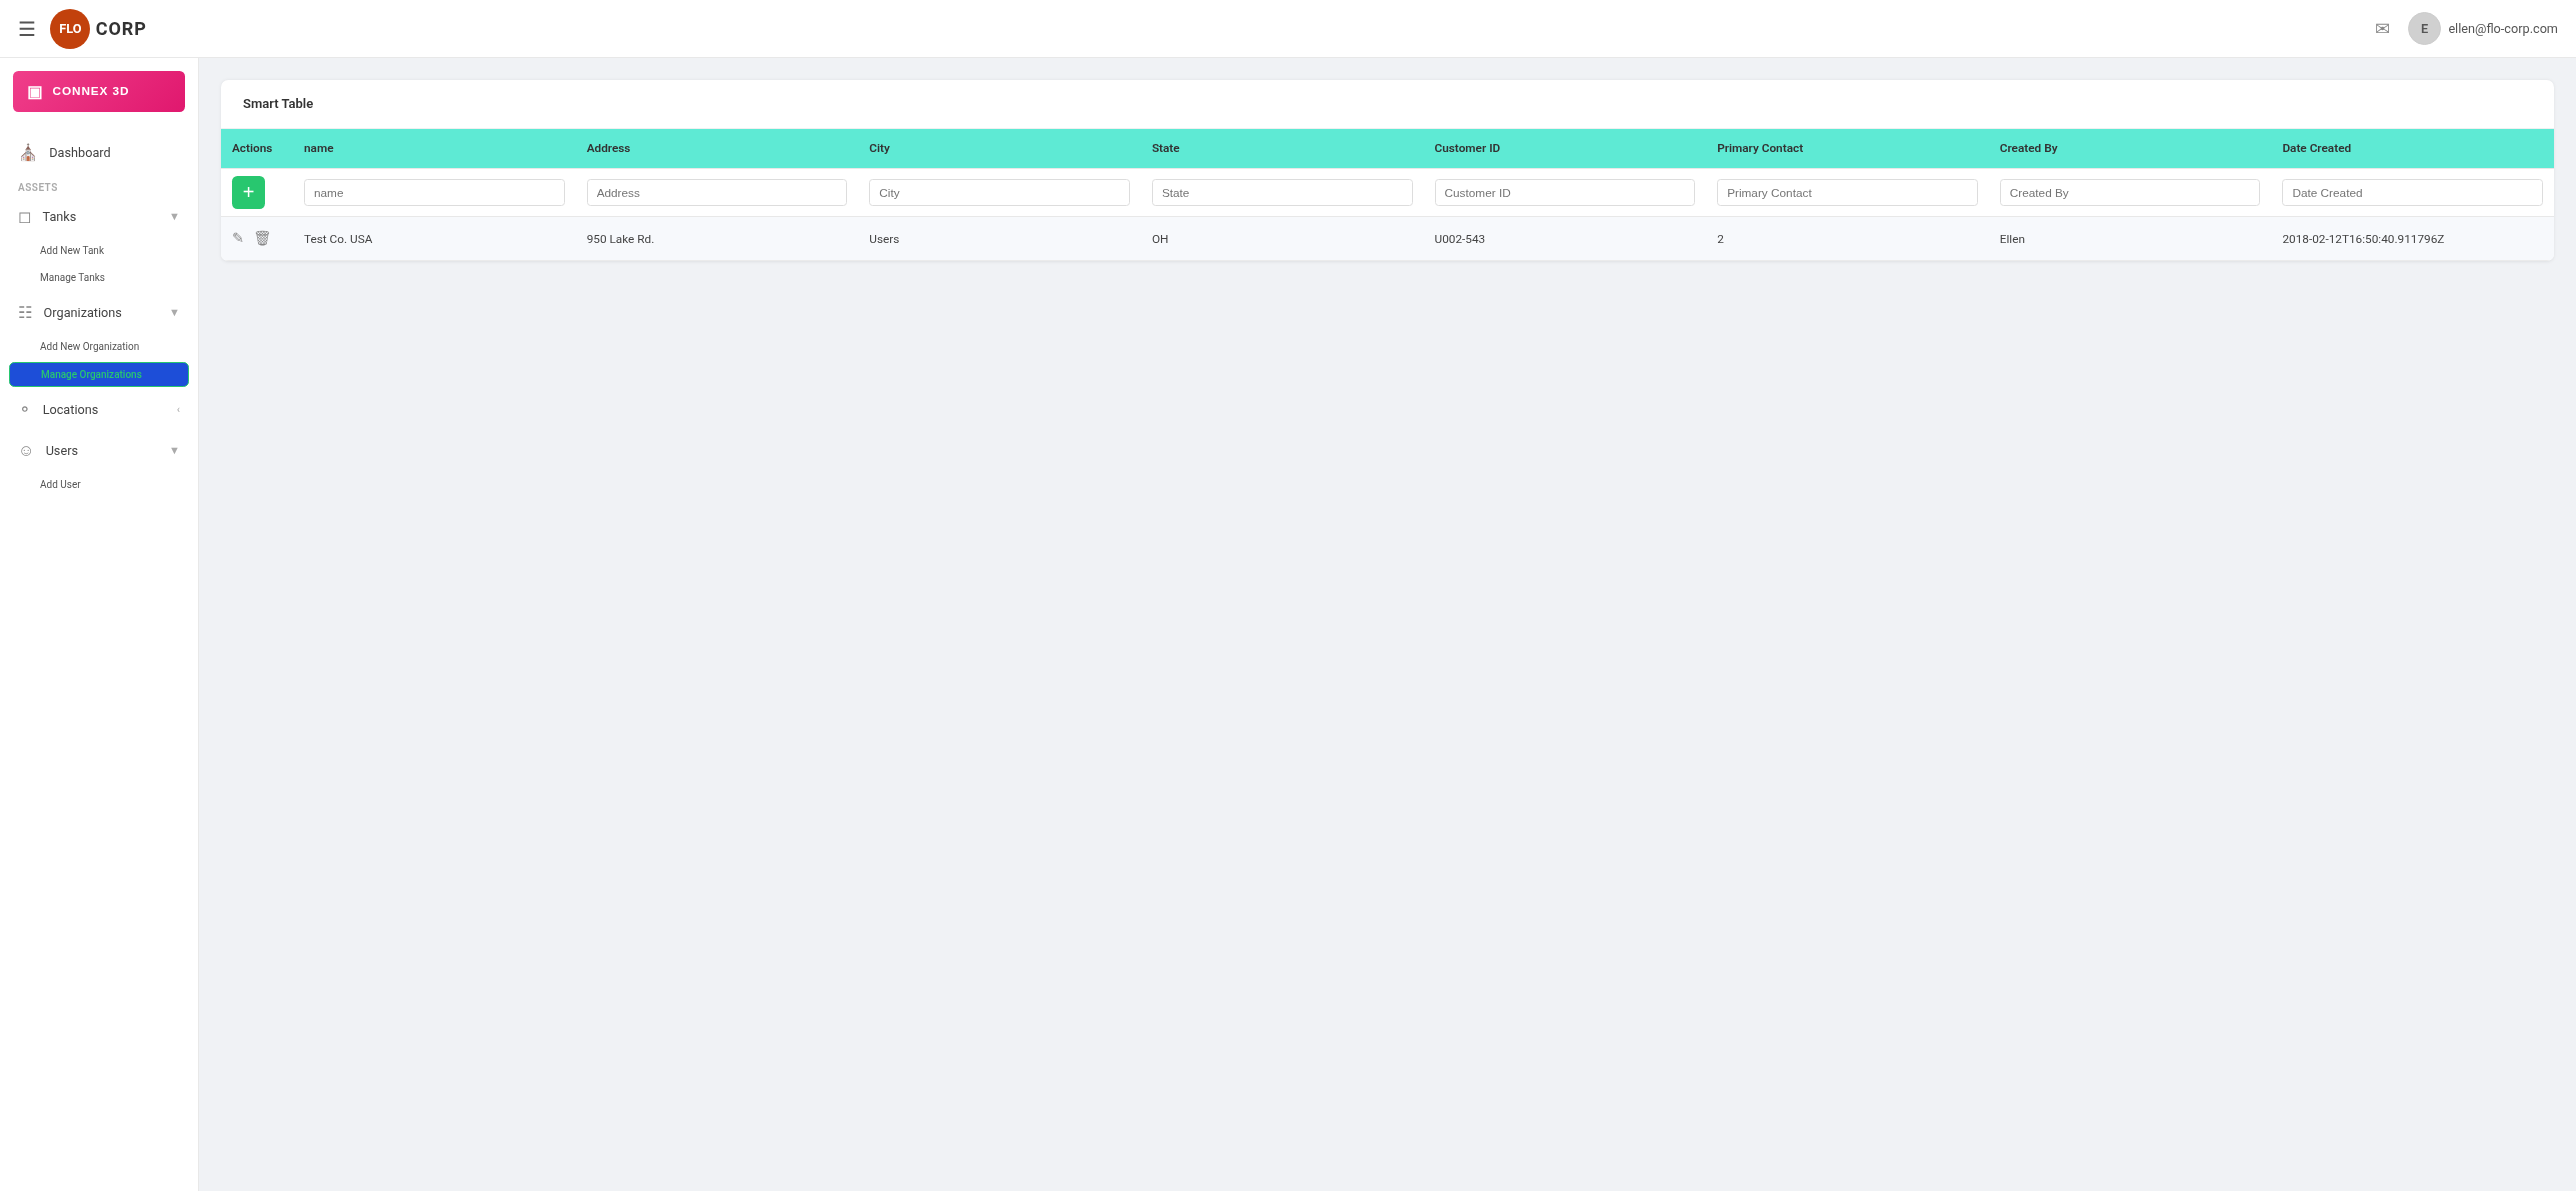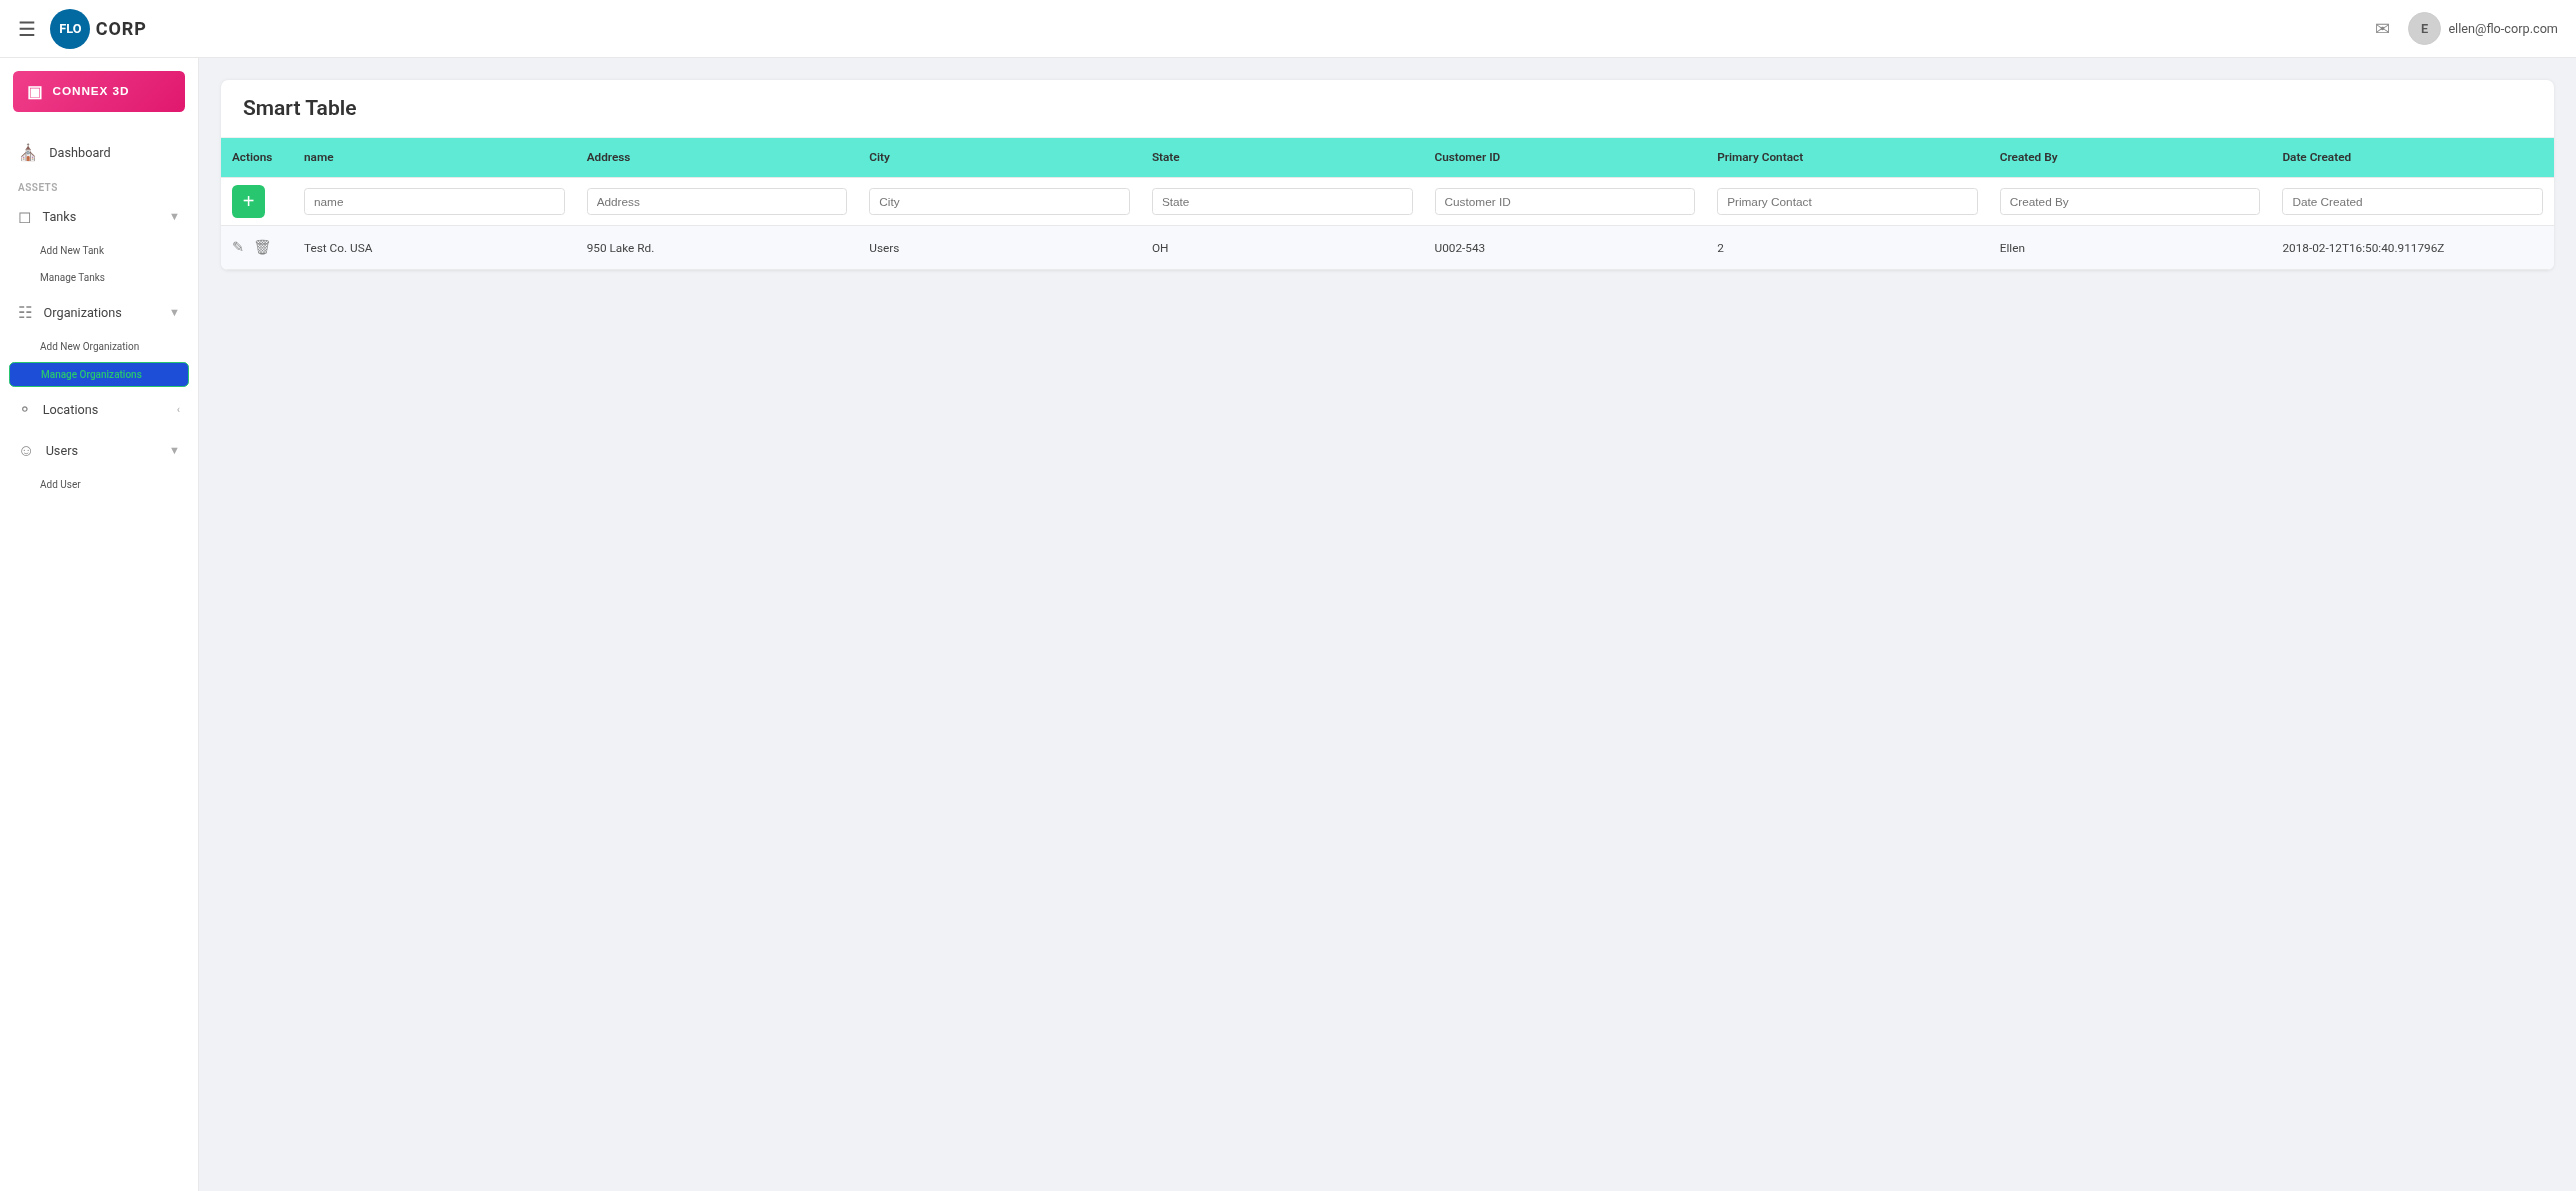--- a/index.html
+++ b/index.html
@@ -6,21 +6,21 @@
     body { font-family: -apple-system, BlinkMacSystemFont, 'Segoe UI', Roboto, sans-serif; background: #f0f2f5; display: flex; flex-direction: column; height: 100vh; overflow: hidden; }
 
     
     .topnav {
       display: flex; align-items: center; background: #fff; height: 58px;
       border-bottom: 0.9px solid #e8e8e8; padding: 0 18px; flex-shrink: 0;
     }
     .topnav-hamburger { font-size: 20px; color: #555; cursor: pointer; margin-right: 14.5px; }
     .topnav-logo { display: flex; align-items: center; margin-right: auto; }
     .logo-circle {
-      width: 40px; height: 40px; border-radius: 50%; background: #0369a1;
+      width: 40px; height: 40px; border-radius: 50%; background: #c2410c;
       display: flex; align-items: center; justify-content: center;
       color: white; font-weight: bold; font-size: 12.7px; margin-right: 5.4px;
     }
     .logo-text { font-size: 18px; font-weight: 700; color: #333; letter-spacing: 0.9px; }
     .topnav-right { display: flex; align-items: center; gap: 18px; }
     .topnav-email-icon { color: #888; font-size: 18px; cursor: pointer; }
     .topnav-user { display: flex; align-items: center; gap: 7.2px; cursor: pointer; }
     .user-avatar {
       width: 33px; height: 33px; border-radius: 50%; background: #d0d0d0;
       display: flex; align-items: center; justify-content: center;
@@ -64,21 +64,21 @@
     }
 
     
     .main-content { flex: 1; overflow-y: auto; padding: 22px; }
     .smart-table-card {
       background: #fff; border-radius: 7.2px; box-shadow: 0 0.9px 3.6px rgba(0,0,0,0.08);
       overflow: hidden;
     }
     .smart-table-header {
       padding: 16.3px 22px; border-bottom: 0.9px solid #f0f0f0;
-      font-size: 21px; font-weight: 600; color: #333;
+      font-size: 13px; font-weight: 600; color: #333;
     }
     .table-wrap { overflow-x: auto; }
     table { width: 100%; border-collapse: collapse; font-size: 12.7px; }
     thead tr { background: #5eead4; }
     thead th {
       padding: 12.7px 11px; text-align: left; font-weight: 600; color: #333;
       border-bottom: 1.8px solid #e8e8e8; white-space: nowrap; font-size: 11.8px;
     }
     .filter-row td { padding: 7.2px 11px; border-bottom: 0.9px solid #e8e8e8; }
     .filter-row input {

